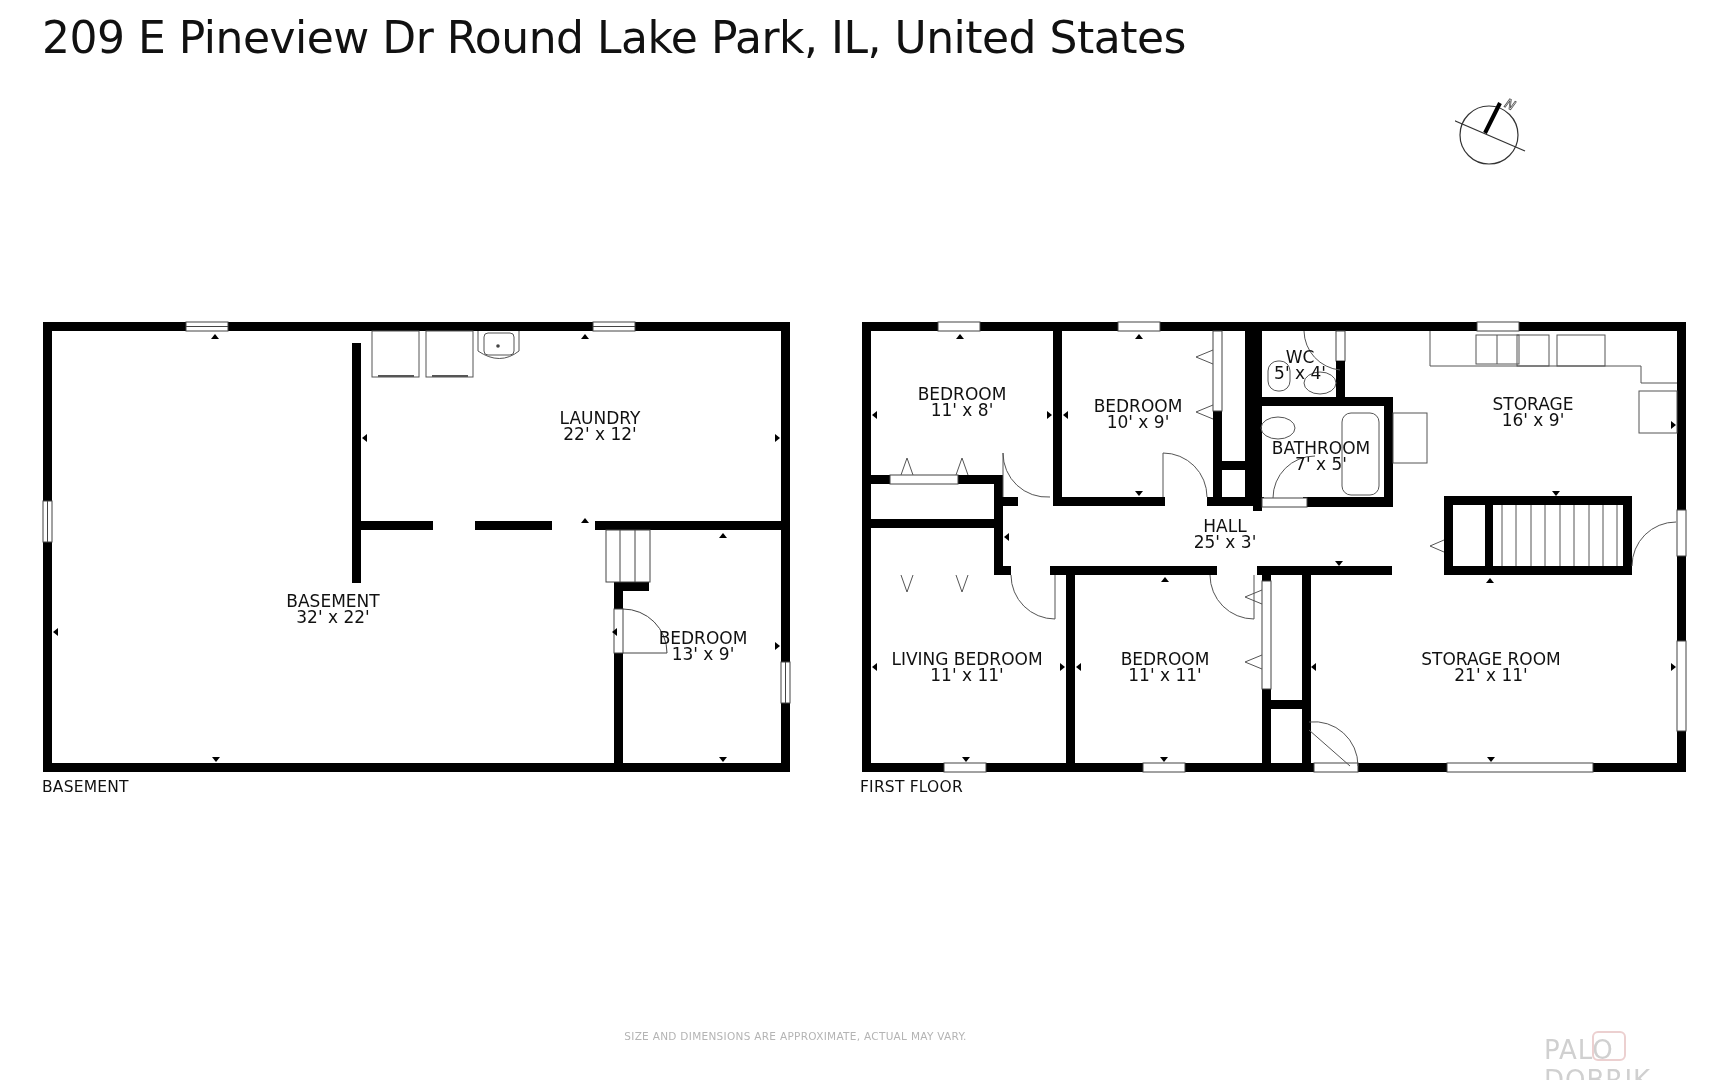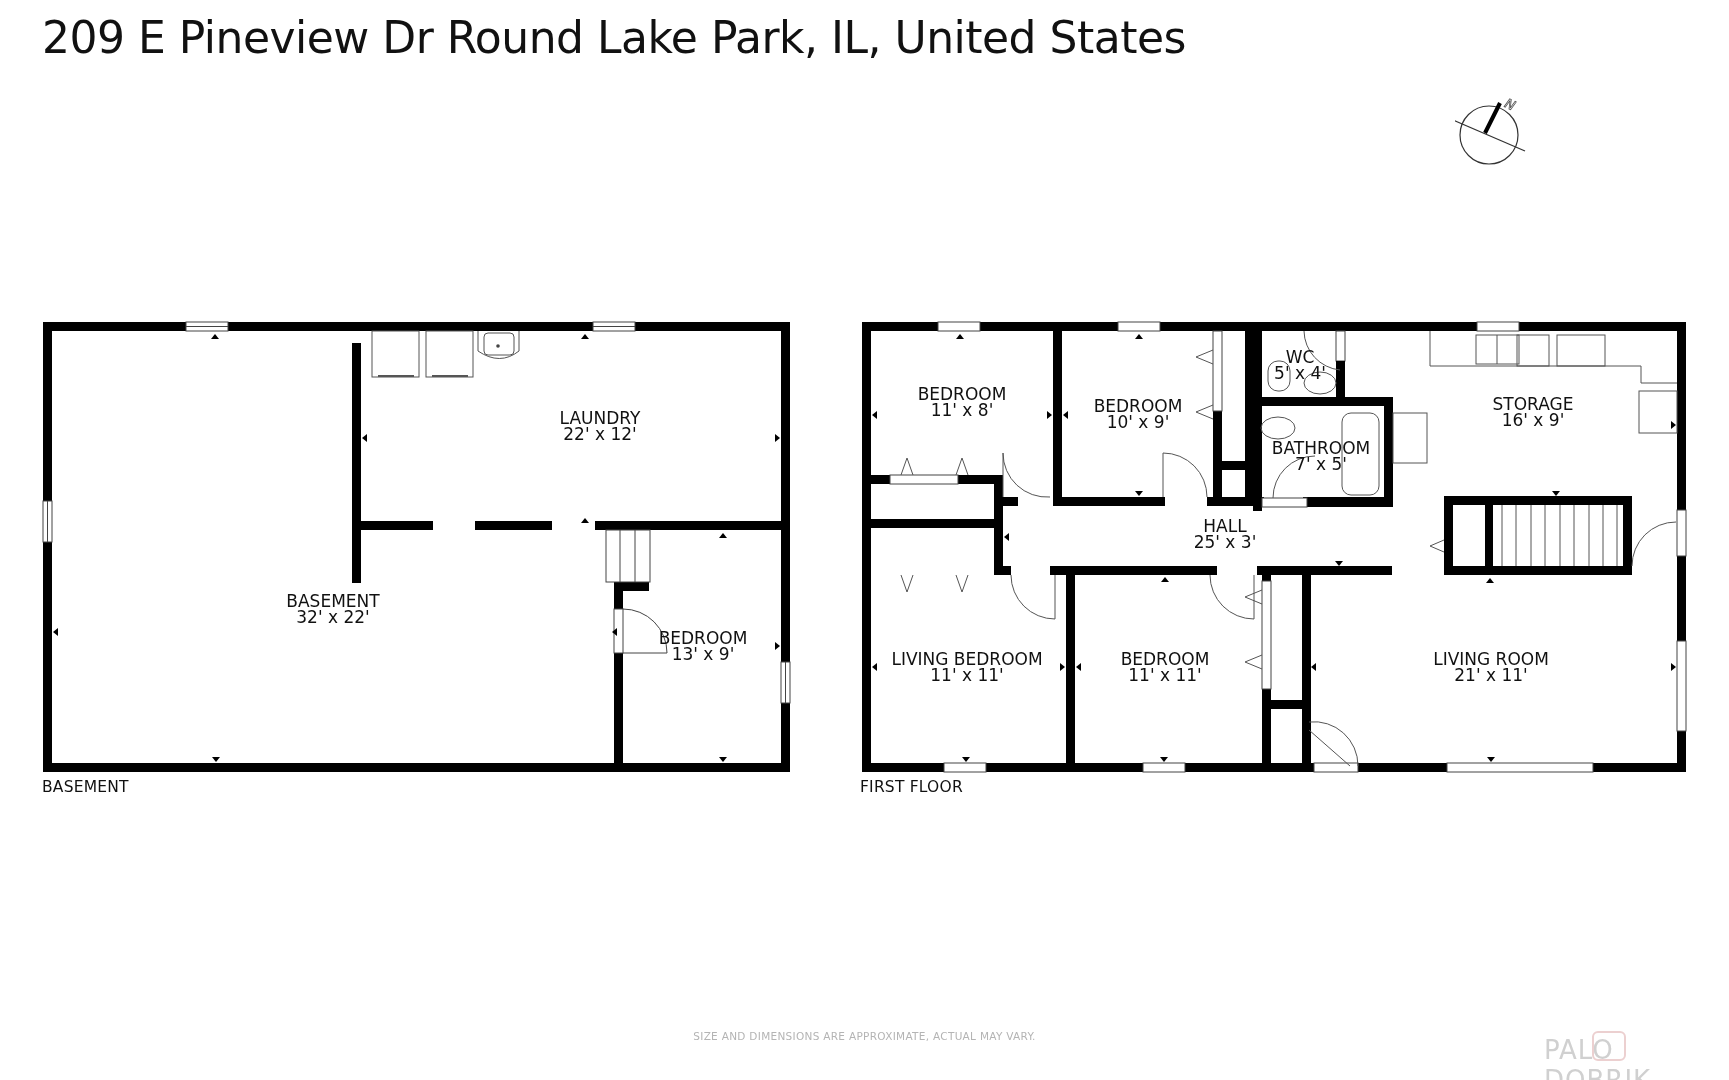--- a/index.html
+++ b/index.html
@@ -3,21 +3,21 @@
 <meta charset="utf-8">
 <style>
   html, body { margin:0; padding:0; background:#ffffff; }
   body { width:1729px; height:1080px; position:relative; overflow:hidden; font-family:"DejaVu Sans", sans-serif; color:#000; }
   .title { position:absolute; left:42px; top:12px; font-family:"DejaVu Sans", sans-serif; font-size:44px; font-weight:400; letter-spacing:-0.5px; color:#111; white-space:nowrap;text-align:right; }
   .compass { position:absolute; left:1455px; top:95px; }
   .plan { position:absolute; left:0; top:0; }
   .floor-label { position:absolute; font-size:15.5px; color:#111; letter-spacing:0.2px; }
   .room-label { position:absolute; transform:translate(-50%,-50%); text-align:center; font-size:17px; line-height:16px; color:#111; white-space:nowrap; }
   .room-label span { display:block; }
-  .disclaimer { position:absolute; left:0; width:1729px; top:1030px; text-align:center; font-size:10.5px; color:#b4b4b4; letter-spacing:0.3px; }
+  .disclaimer { position:absolute; left:0; width:1591px; top:1030px; text-align:center; font-size:10.5px; color:#b4b4b4; letter-spacing:0.3px; }
   .logo { position:absolute; left:1544px; top:1035px; color:#d0d0d0; font-size:26px; letter-spacing:1px; }
   .logo .sub { position:absolute; left:80px; top:48px; font-size:12px; letter-spacing:3px; color:#cfcfcf; }
   .logo .cam { position:absolute; left:48px; top:-4px; width:34px; height:30px; border:2px solid #ecd0d0; border-radius:6px; box-sizing:border-box; }
 </style>
 </head>
 <body>
 
 <div class="title">209 E Pineview Dr Round Lake Park, IL, United States</div>
 
 <div class="compass">
@@ -273,21 +273,21 @@
 </div>
 <div class="room-label" style="left:967px; top:667px;">
   <span>LIVING BEDROOM</span>
   <span>11' x 11'</span>
 </div>
 <div class="room-label" style="left:1165px; top:667px;">
   <span>BEDROOM</span>
   <span>11' x 11'</span>
 </div>
 <div class="room-label" style="left:1491px; top:667px;">
-  <span>LIVING ROOM</span>
+  <span>STORAGE ROOM</span>
   <span>21' x 11'</span>
 </div>
 <div class="floor-label" style="left:860px; top:778px;">FIRST FLOOR</div>
 
 <div class="disclaimer">SIZE AND DIMENSIONS ARE APPROXIMATE, ACTUAL MAY VARY.</div>
 <div class="logo">
   <span class="cam"></span>
   <span>PALO DOBRIK</span>
   <span class="sub">PHOTOGRAPHY</span>
 </div>

